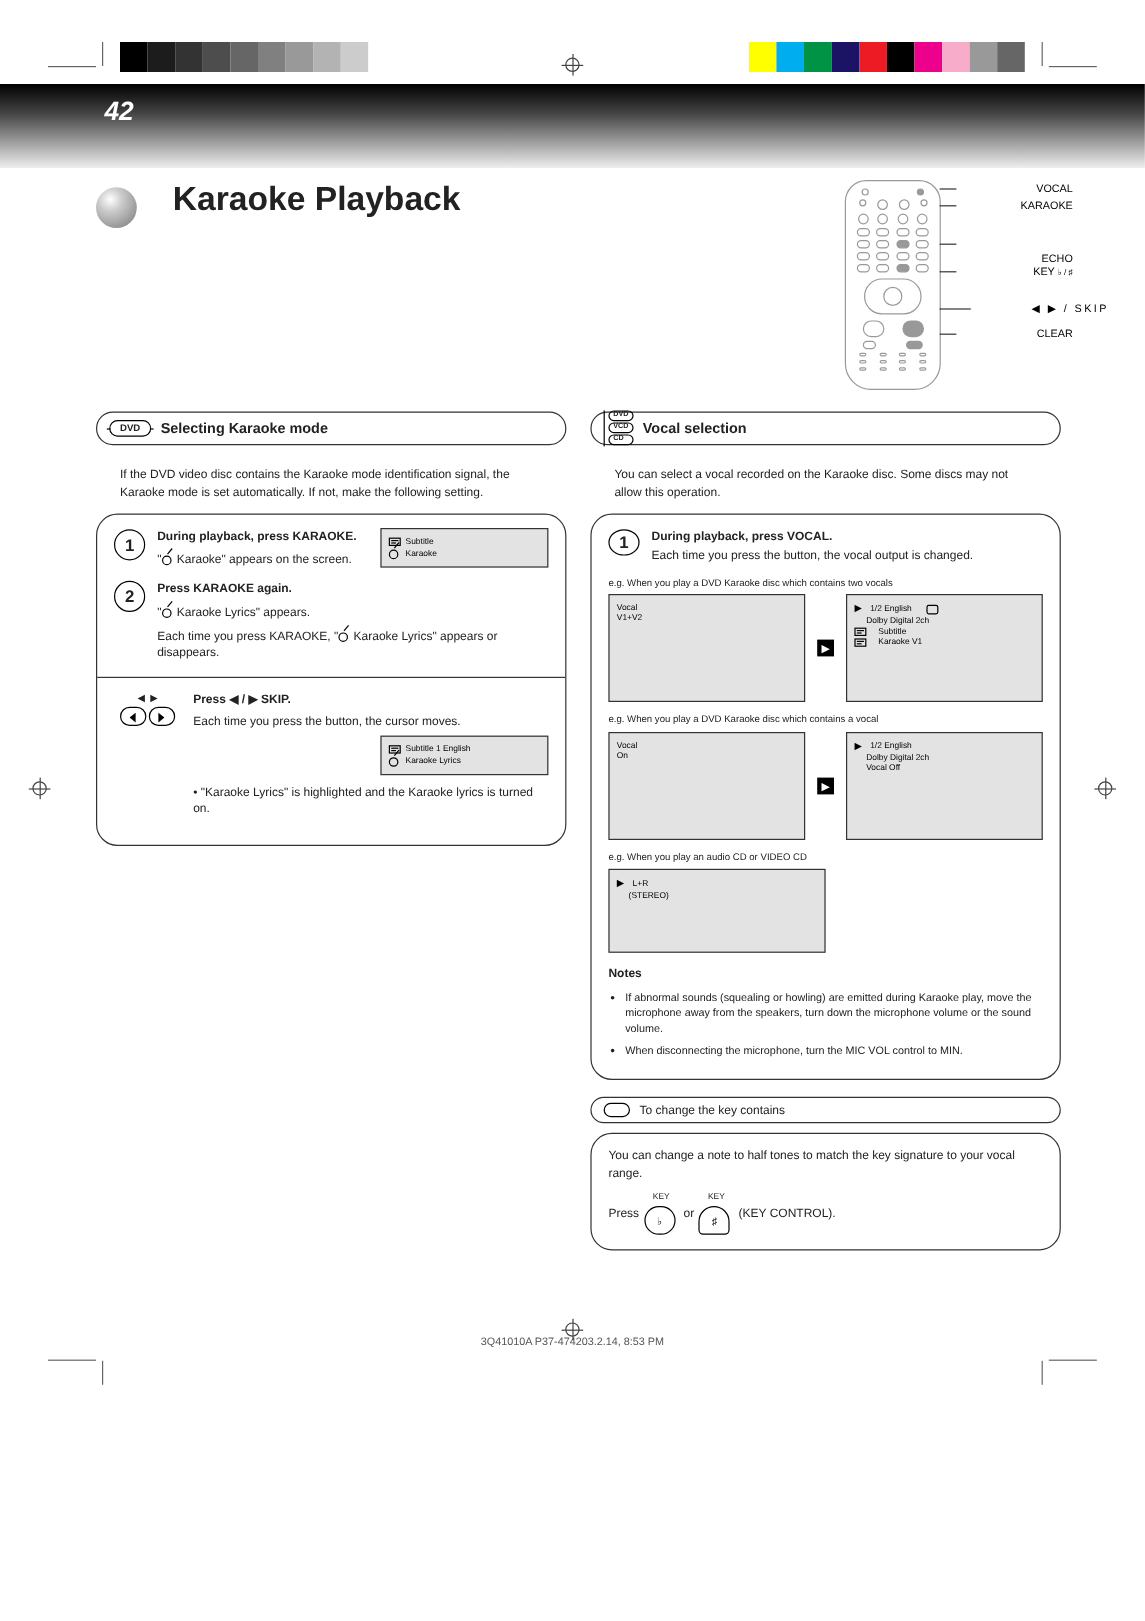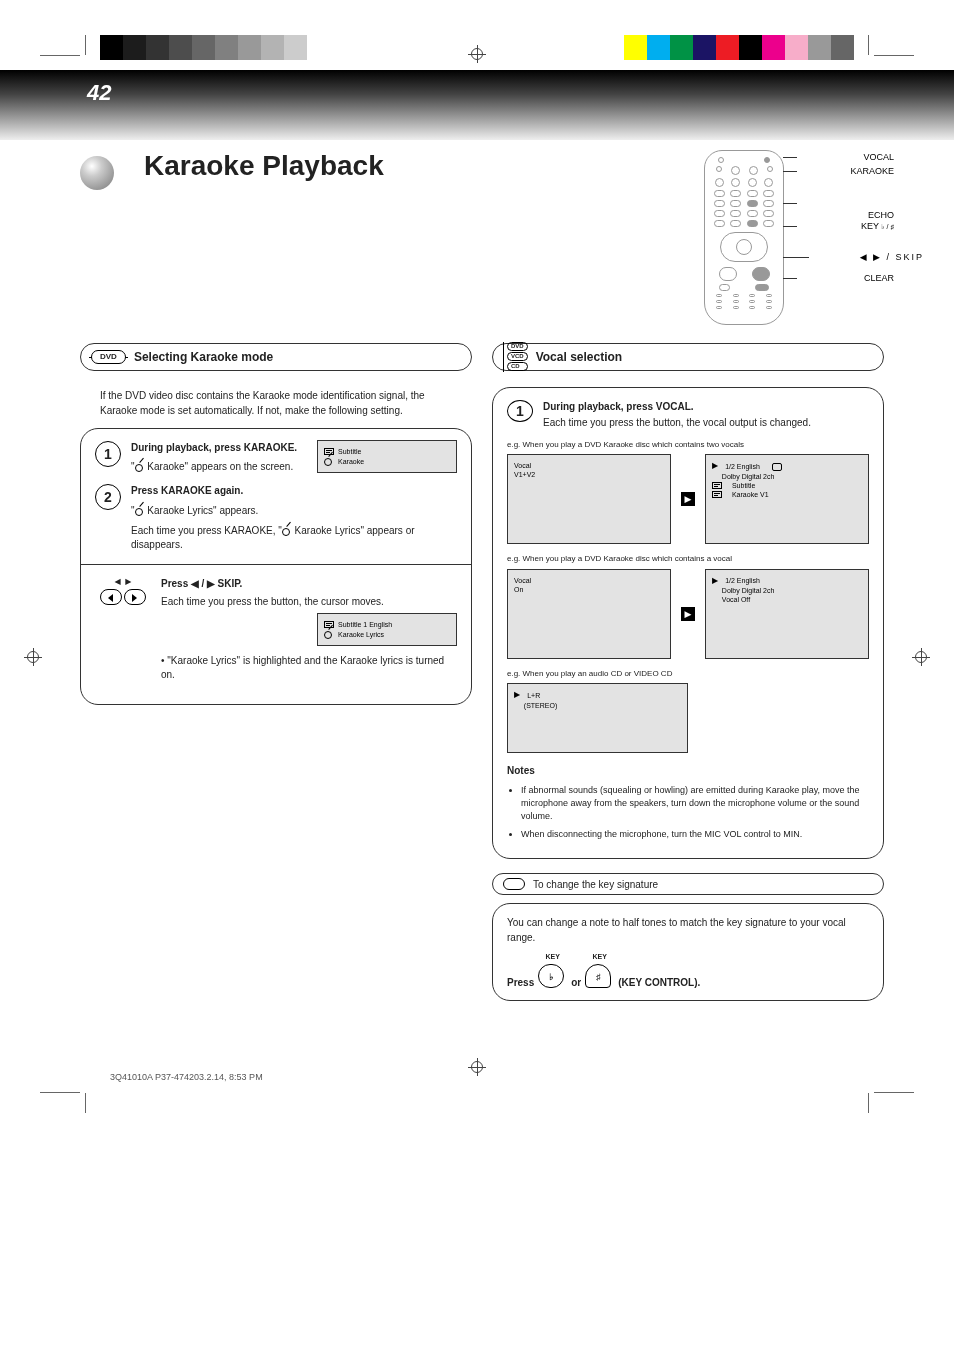--- a/index.html
+++ b/index.html
@@ -117,21 +117,21 @@
   .clear-para { font-size: 10px; line-height: 1.45; }
   .btn-outline { display: inline-block; height: 24px; min-width: 26px; border: 1px solid #000; border-radius: 13px; vertical-align: top; text-align: center; padding: 0 6px; line-height: 24px; font-size: 9px; margin: 4px 3px 0 0; }
   .btn-outline.round { width:26px; padding:0; }
 
   
   .cropmarks-bottom { position: relative; height: 60px; }
   .cm-bl-h { position: absolute; bottom: 28px; left: 40px; width: 40px; height: 1px; background: #666; }
   .cm-bl-v { position: absolute; bottom: 8px; left: 85px; width: 1px; height: 20px; background: #666; }
   .cm-br-h { position: absolute; bottom: 28px; right: 40px; width: 40px; height: 1px; background: #666; }
   .cm-br-v { position: absolute; bottom: 8px; right: 85px; width: 1px; height: 20px; background: #666; }
-  .footer-line { position: absolute; bottom: 39px; left: 110px; right: 110px; display:flex; justify-content: flex-start; font-size: 9px; color:#555; }
+  .footer-line { position: absolute; bottom: 39px; left: 110px; right: 110px; display:flex; justify-content: center; font-size: 9px; color:#555; }
 </style>
 </head>
 <body>
 
 <div class="cropmarks">
   <div class="cm-tl-h"></div>
   <div class="cm-tl-v"></div>
   <div class="cm-tr-h"></div>
   <div class="cm-tr-v"></div>
   <div class="grayscale-strip" id="gray-strip">
@@ -346,20 +346,21 @@
                 </div>
             </div>
             <div style="clear:both"></div>
             <div style="margin-top:8px;">• "Karaoke Lyrics" is highlighted and the Karaoke lyrics is turned on.</div>
           </div>
         </div>
       </div>
     </div>
 
     <div class="col">
+      <div class="intro">You can select a vocal recorded on the Karaoke disc. Some discs may not allow this operation.</div>
 
       <div class="card">
         <div class="numrow">
           <div class="numcircle note-num">1</div>
           <div class="numtext">
             <div><b>During playback, press VOCAL.</b></div>
             <div style="margin-top:2px;">Each time you press the button, the vocal output is changed.</div>
           </div>
         </div>
 
@@ -410,25 +411,25 @@
             <b style="font-size:10px; display:block; margin-top:12px;">Notes</b>
           </div>
         <ul class="notes-list">
           <li>If abnormal sounds (squealing or howling) are emitted during Karaoke play, move the microphone away from the speakers, turn down the microphone volume or the sound volume.</li>
           <li>When disconnecting the microphone, turn the MIC VOL control to MIN.</li>
         </ul>
       </div>
 
       <div class="sectionbar small" style="margin-top:14px;">
         <span class="clear-btn-oval"></span>
-        <span>To change the key signature</span>
+        <span>To change the key contains</span>
       </div>
       <div class="card">
         <div class="clear-para">You can change a note to half tones to match the key signature to your vocal range.</div>
-        <div style="margin-top:8px; display:flex; align-items:flex-end; gap:4px; flex-wrap:wrap;font-weight:bold;">
+        <div style="margin-top:8px; display:flex; align-items:center; gap:4px; flex-wrap:wrap;">
           <span>Press</span>
           <span style="display:inline-block; text-align:center;">
             <span style="font-size:7px; display:block;">KEY</span>
             <span class="btn-outline round">♭</span>
           </span>
           <span>or</span>
           <span style="display:inline-block; text-align:center;">
             <span style="font-size:7px; display:block;">KEY</span>
             <span class="btn-outline" style="border-radius:13px 13px 4px 4px; width:24px; padding:0">♯</span>
           </span>

